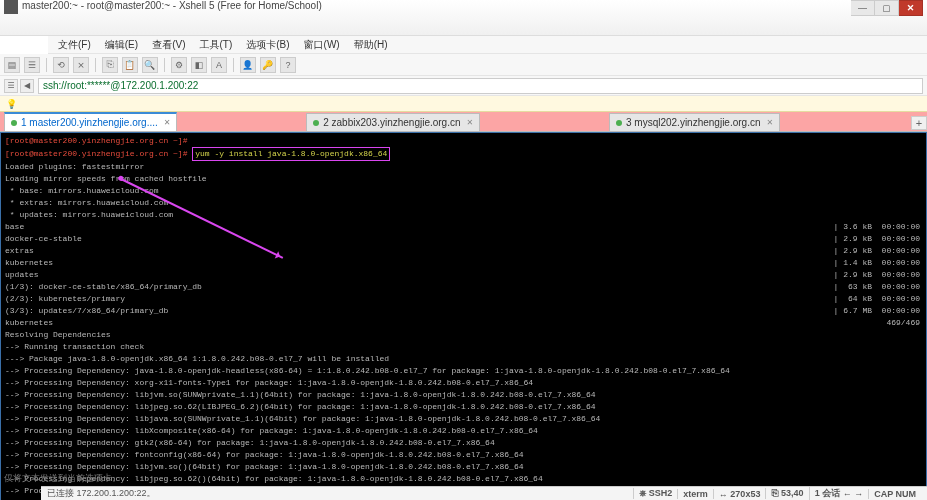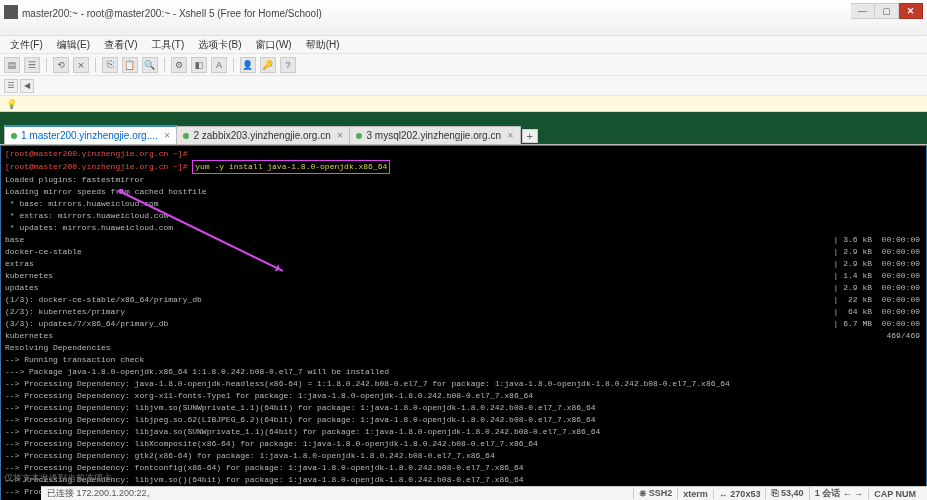--- a/index.html
+++ b/index.html
@@ -1,34 +1,34 @@
 <!DOCTYPE html>
 <html><head>
 <meta charset="utf-8">
 <style>
 * { margin: 0; padding: 0; box-sizing: border-box; }
 body { font-family: "Microsoft YaHei", "SimSun", sans-serif; font-size: 11px; background: #fff; width: 927px; height: 500px; overflow: hidden; position: relative; }
-.titlebar { display: flex; align-items: flex-end; height: 36px; background: linear-gradient(#fff,#f0f0f0); border-bottom: 1px solid #ddd; padding: 16px 4px; }
+.titlebar { display: flex; align-items: flex-start; height: 36px; background: linear-gradient(#fff,#f0f0f0); border-bottom: 1px solid #ddd; padding: 0 4px; }
 .titlebar .appicon { width: 14px; height: 14px; background: #555; display: inline-block; margin-right: 4px; }
 .titlebar .title { flex: 1; font-size: 10px; color: #444; }
 .winbtns { display: flex; gap: 0; }
 .winbtn { width: 24px; height: 16px; display: flex; align-items: center; justify-content: center; font-size: 9px; background: #e8e8e8; border: 1px solid #ccc; border-left: none; color: #555; }
 .winbtn.close { background: #c0392b; border-color: #a53125; color: #fff; font-weight: bold; }
-.menubar { display: flex; height: 18px; align-items: center; padding: 0 4px; font-size: 10px; color: #333; background: #f7f7f7; border-bottom: 1px solid #e5e5e5; gap: 2px; }
+.menubar { display: flex; height: 18px; align-items: center; padding: 0 4px; font-size: 10px; color: #333; background: #f7f7f7; border-bottom: 1px solid #e5e5e5; gap: 2px; margin-left: 48px; }
 .menubar span { padding: 1px 6px; }
 .toolbar { display: flex; height: 22px; align-items: center; padding: 0 4px; gap: 4px; background: #f7f7f7; border-bottom: 1px solid #e5e5e5; }
 .tbtn { width: 16px; height: 16px; background: #e6e6e6; border: 1px solid #ccc; display: inline-flex; align-items: center; justify-content: center; font-size: 9px; color: #666; }
 .tsep { width: 1px; height: 14px; background: #ccc; margin: 0 2px; }
 .addrbar { display: flex; height: 20px; align-items: center; padding: 0 4px; gap: 4px; background: #f7f7f7; border-bottom: 1px solid #e5e5e5; font-size: 10px; }
 .addr-icons { display: flex; gap: 2px; }
 .addr-icon { width: 14px; height: 14px; background: #eee; border: 1px solid #ccc; display: inline-flex; align-items: center; justify-content: center; font-size: 8px; color: #666; }
 .addr-input { flex: 1; border: 1px solid #ccc; height: 16px; padding: 0 4px; font-size: 10px; color: #0a6e2e; }
 .infobar { height: 16px; background: #fff9e0; border-bottom: 1px solid #e5dca0; font-size: 9px; padding: 1px 6px; color: #6a5c00; display: flex; align-items: center; }
 .infobar .bulb { color: #d9a400; margin-right: 4px; }
-.tabstrip { display: flex; height: 33px; align-items: flex-end; background: #14532d; border-bottom: 1px solid #bbb; padding-left: 4px; gap: 0; }
+.tabstrip { display: flex; height: 20px; align-items: flex-end; background: #fca5a5; border-bottom: 1px solid #bbb; padding-left: 4px; gap: 0; justify-content: space-between; }
 .tab { display: flex; align-items: center; height: 18px; padding: 0 6px; font-size: 10px; border: 1px solid #bbb; border-bottom: none; background: #e6e6e6; color: #333; margin-right: -1px; cursor: pointer; }
 .tab.active { background: #fff; color: #0066cc; border-top: 2px solid #3b8bd6; height: 19px; }
 .tab .dot { width: 6px; height: 6px; border-radius: 50%; background: #4CAF50; margin-right: 4px; }
 .tab .x { margin-left: 6px; color: #888; font-size: 8px; }
 .plus-tab { width: 16px; height: 14px; display: flex; align-items: center; justify-content: center; color: #666; font-size: 11px; cursor: pointer; border: 1px solid #ccc; background: #f0f0f0; margin-left: 2px; margin-bottom: 1px;}
 .terminal { position: relative; background: #000; color: #b8b8b8; font-family: "Consolas","Courier New",monospace; font-size: 8px; line-height: 12px; padding: 2px 4px; white-space: pre; overflow: hidden; height: 370px; border: 1px solid #3a6fa8; }
 .terminal .r { color: #e74c3c; }
 .terminal .y { color: #d4d44c; }
 .terminal .rtcol { position: absolute; right: 6px; color:#b8b8b8;margin-left:20px;}
 .cmd-box { border: 1px solid #d946ef; padding: 0 2px; display: inline-block; }
@@ -81,20 +81,21 @@
   <span class="tbtn">👤</span>
   <span class="tbtn">🔑</span>
   <span class="tbtn">?</span>
 </div>
 
 <div class="addrbar">
   <div class="addr-icons">
     <span class="addr-icon">☰</span>
     <span class="addr-icon">◀</span>
   </div>
+  <input class="addr-input" value="ssh://root:******@172.200.1.200:22" style="">
 </div>
 
 <div class="infobar">
   <span class="bulb">💡</span>
 </div>
 
 <div class="tabstrip">
   <div class="tab active">
       <span class="dot"></span>
       <span>1 master200.yinzhengjie.org....</span>
@@ -118,21 +119,21 @@
 Loaded plugins: fastestmirror
 Loading mirror speeds from cached hostfile
  * base: mirrors.huaweicloud.com
  * extras: mirrors.huaweicloud.com
  * updates: mirrors.huaweicloud.com
 base<span class="rtcol">| 3.6 kB  00:00:00</span>
 docker-ce-stable<span class="rtcol">| 2.9 kB  00:00:00</span>
 extras<span class="rtcol">| 2.9 kB  00:00:00</span>
 kubernetes<span class="rtcol">| 1.4 kB  00:00:00</span>
 updates<span class="rtcol">| 2.9 kB  00:00:00</span>
-(1/3): docker-ce-stable/x86_64/primary_db<span class="rtcol">|  22 kB  00:00:00</span>
+(1/3): docker-ce-stable/x86_64/primary_db<span class="rtcol">|  63 kB  00:00:00</span>
 (2/3): kubernetes/primary<span class="rtcol">|  64 kB  00:00:00</span>
 (3/3): updates/7/x86_64/primary_db<span class="rtcol">| 6.7 MB  00:00:00</span>
 kubernetes<span class="rtcol">469/469</span>
 Resolving Dependencies
 --&gt; Running transaction check
 ---&gt; Package java-1.8.0-openjdk.x86_64 1:1.8.0.242.b08-0.el7_7 will be installed
 --&gt; Processing Dependency: java-1.8.0-openjdk-headless(x86-64) = 1:1.8.0.242.b08-0.el7_7 for package: 1:java-1.8.0-openjdk-1.8.0.242.b08-0.el7_7.x86_64
 --&gt; Processing Dependency: xorg-x11-fonts-Type1 for package: 1:java-1.8.0-openjdk-1.8.0.242.b08-0.el7_7.x86_64
 --&gt; Processing Dependency: libjvm.so(SUNWprivate_1.1)(64bit) for package: 1:java-1.8.0-openjdk-1.8.0.242.b08-0.el7_7.x86_64
 --&gt; Processing Dependency: libjpeg.so.62(LIBJPEG_6.2)(64bit) for package: 1:java-1.8.0-openjdk-1.8.0.242.b08-0.el7_7.x86_64

